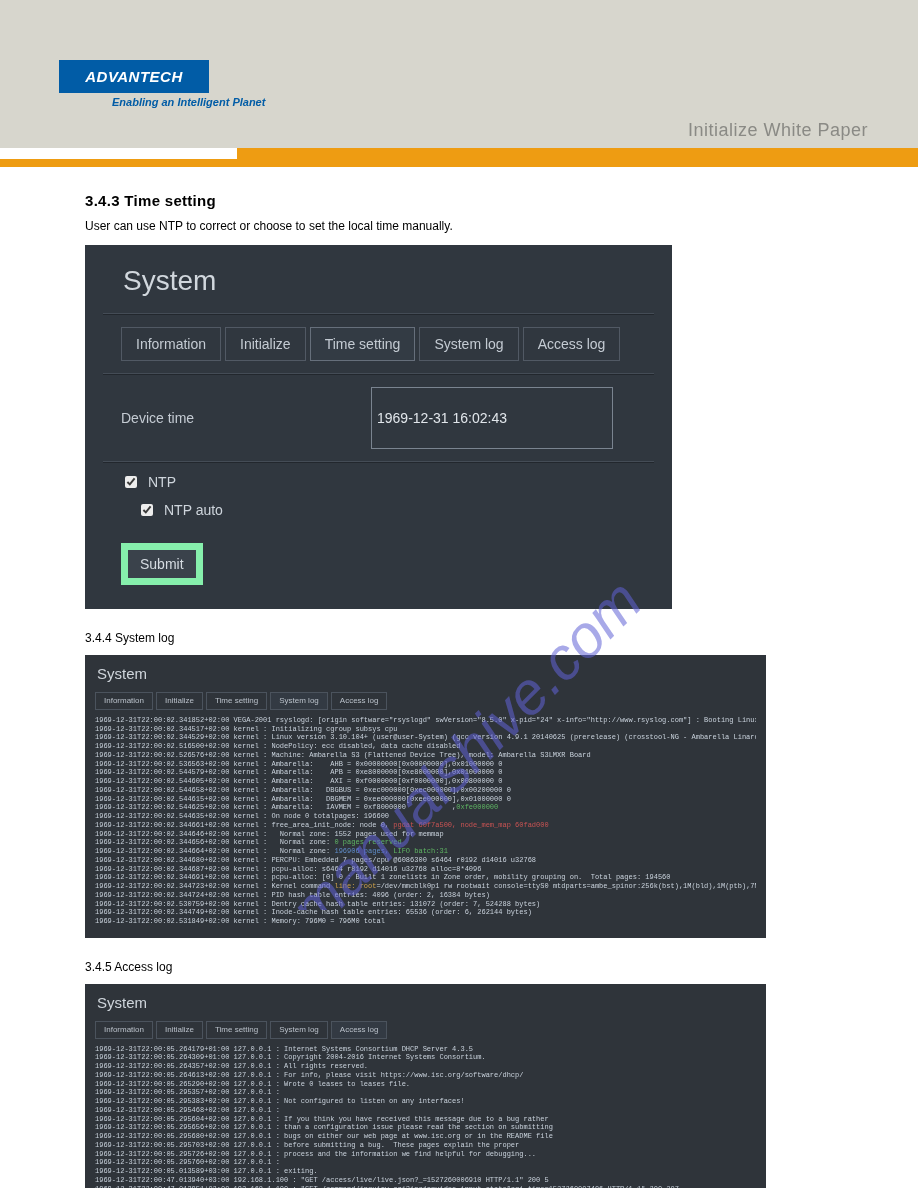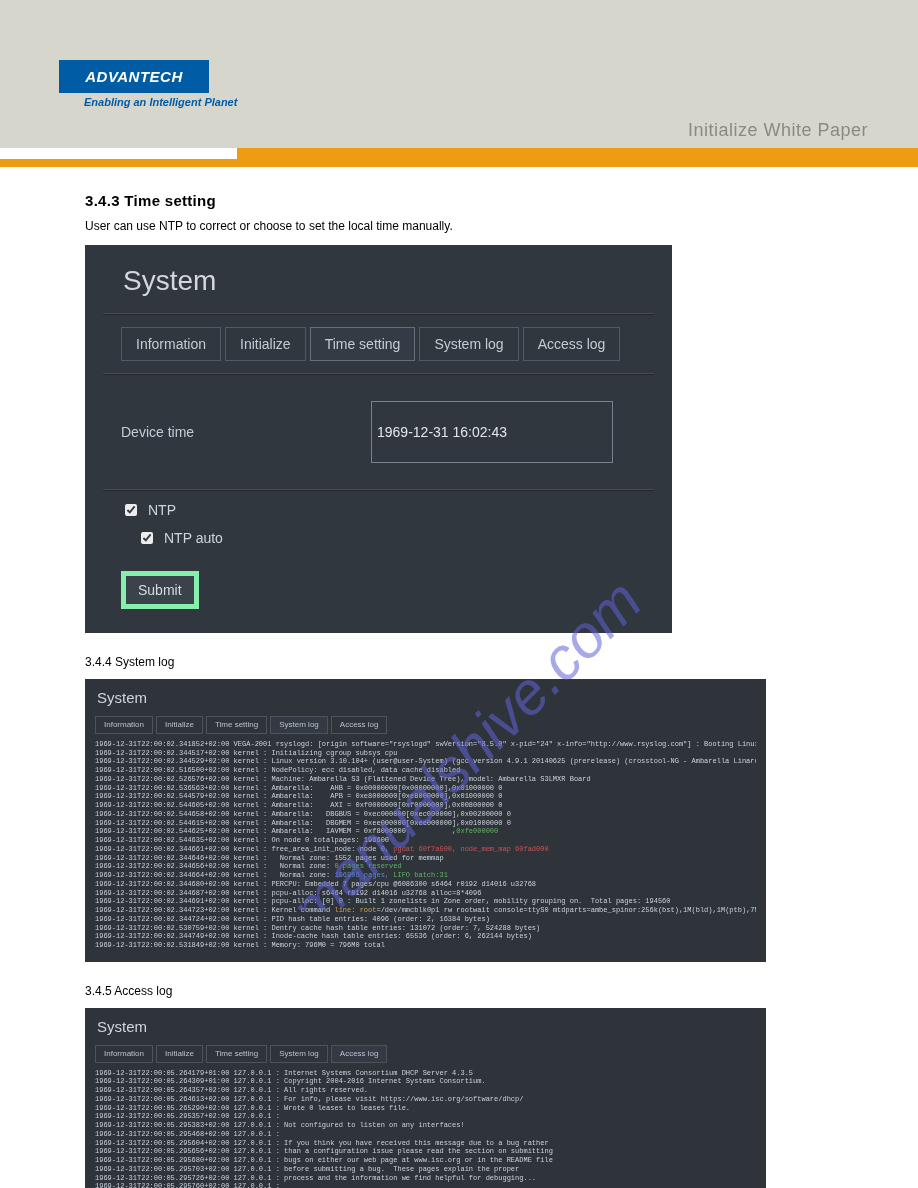--- a/index.html
+++ b/index.html
@@ -32,21 +32,21 @@
 }
 .logo-text {
   color: #fff;
   font-weight: bold;
   font-size: 15px;
   font-style: italic;
   letter-spacing: 0.5px;
 }
 .tagline {
   position: absolute;
-  left: 84px;
+  left: 112px;
   top: 96px;
   color: #015ca6;
   font-style: italic;
   font-weight: bold;
   font-size: 11px;
 }
 .doc-type {
   position: absolute;
   right: 50px;
   top: 120px;
@@ -116,21 +116,21 @@
   cursor: pointer;
   font-size: 14px;
 }
 .tab.active {
   border: 1px solid #666f7b;
   background: #333b44;
 }
 .form-row {
   display: flex;
   align-items: center;
-  margin: 26px 18px;
+  margin: 12px 18px;
 }
 .form-label {
   width: 250px;
   color: #c4cbd3;
   font-size: 14px;
 }
 .textfield {
   border: 1px solid #7a8490;
   background: transparent;
   color: #e1e6eb;
@@ -147,21 +147,21 @@
 .chk-row.indent {
   margin-left: 34px;
 }
 .chk {
   width: 12px;
   height: 12px;
   accent-color: #ededed;
 }
 .submit-btn {
   margin: 14px 18px 0 18px;
-  border: 5px solid #86efac;
+  border: 7px solid #86efac;
   background: #3a424b;
   color: #d5dbe1;
   padding: 6px 12px;
   font-size: 14px;
   cursor: pointer;
 }
 
 
 .panel-log {
   width: 661px;

